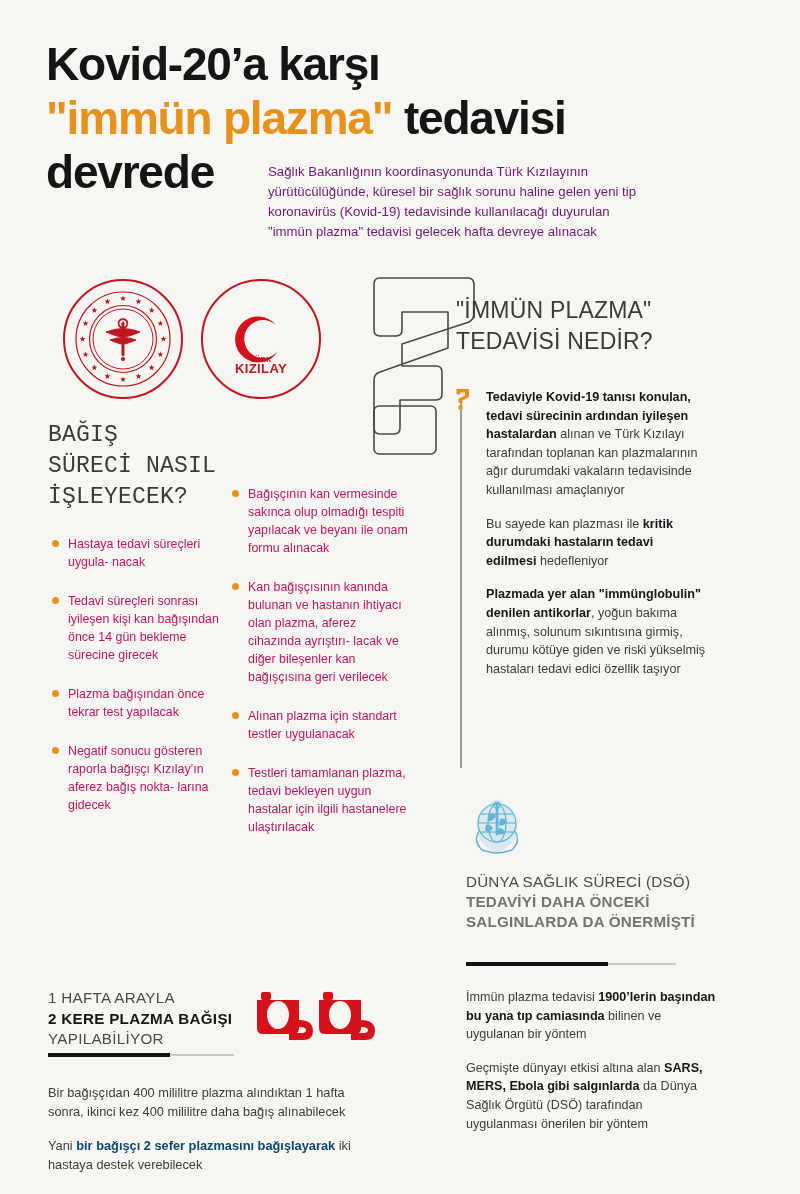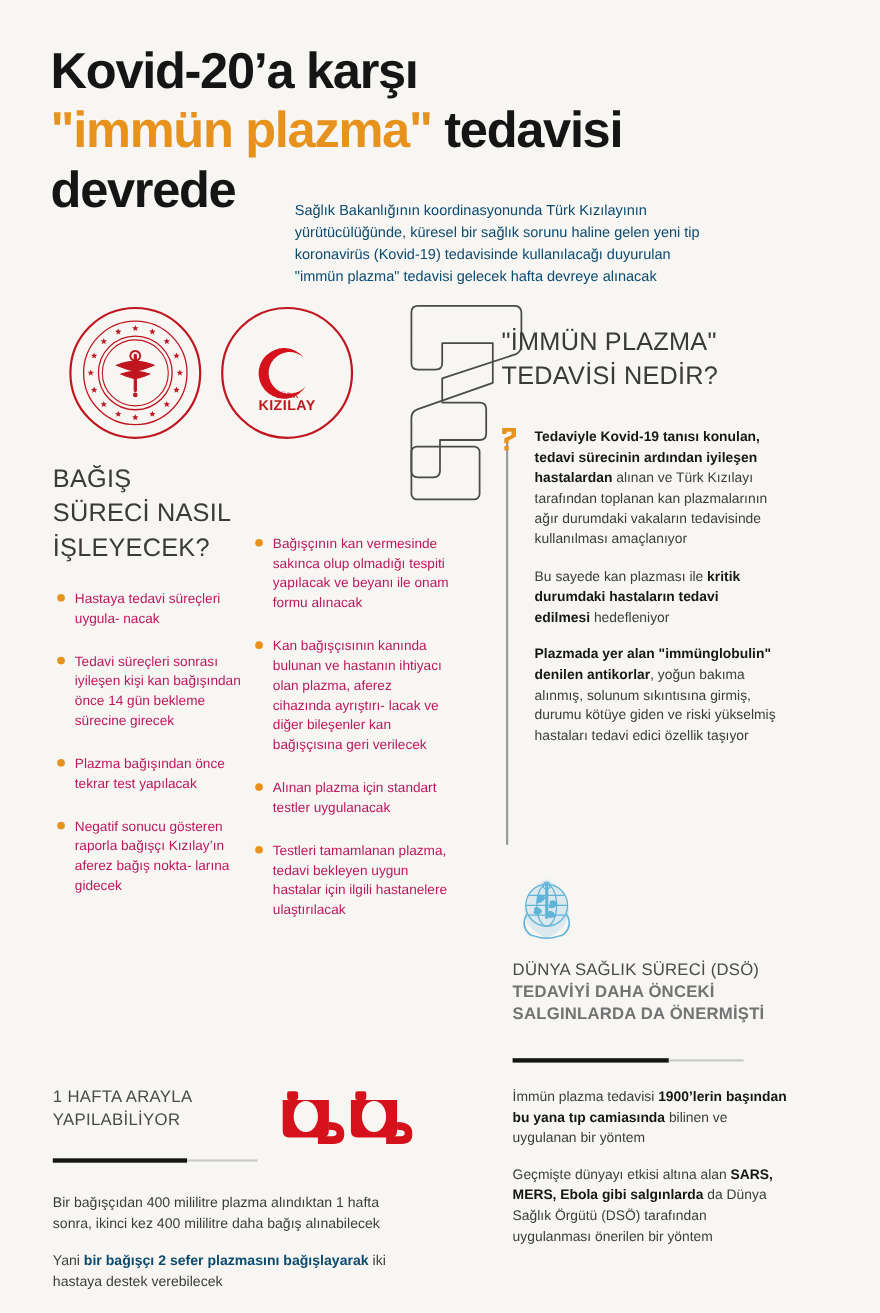--- a/index.html
+++ b/index.html
@@ -15,22 +15,22 @@
   .headline { position:absolute; left:46px; top:38px; width:640px; }
   .hl-line {
     font-size:46px; font-weight:bold; letter-spacing:-1.2px;
     line-height:52px; color:#151515;
   }
   .hl-line.l2 { margin-top:2px; }
   .hl-line.l3 { margin-top:2px; }
   .hl-accent { color:#e8921e; }
 
   .deck {
-    position:absolute; left:268px; top:181px; width:424px;
-    font-size:13.2px; line-height:20px; color:#0c4a6e;
+    position:absolute; left:268px; top:162px; width:424px;
+    font-size:13.2px; line-height:20px; color:#701a75;
   }
   .deck div { white-space:nowrap; }
 
   
   .logos { position:absolute; left:62px; top:278px; }
   .seal { position:absolute; }
   .seal svg { display:block; }
 
   
   .bigq { position:absolute; left:368px; top:268px; }
@@ -49,21 +49,21 @@
     height:366px; background:#9a9a9a;
   }
   .qmark-small { position:absolute; left:0px; top:0px; }
   .rbody { padding-left:30px; font-size:12.6px; line-height:18.6px; color:#3c3c3c; }
   .rbody p { margin-bottom:15px; }
   .rbody b { color:#161616; font-weight:bold; }
 
   
   .lhead {
     position:absolute; left:48px; top:420px; width:210px;
-    font-size:23px; line-height:31px; color:#3a3a3a; letter-spacing:.2px;
+    font-size:23px; line-height:31px; color:#3a3a3a; letter-spacing:.2px;font-family:Liberation Mono, monospace;
   }
 
   
   .bcol { position:absolute; font-size:12.4px; line-height:18px; color:#be185d; }
   .bcol.c1 { left:48px; top:535px; width:180px; }
   .bcol.c2 { left:228px; top:485px; width:180px; }
   .bitem { position:relative; padding-left:20px; margin-bottom:21px; }
   .bitem::before {
     content:""; position:absolute; left:4px; top:5px;
     width:7px; height:7px; border-radius:50%; background:#e8921e;
@@ -269,20 +269,21 @@
     <span class="light"></span>
   </div>
 
   <div class="wbody">
     <p><span>İmmün plazma tedavisi </span><b>1900’lerin başından bu yana tıp camiasında</b><span> bilinen ve uygulanan bir yöntem</span></p>
     <p><span>Geçmişte dünyayı etkisi altına alan </span><b>SARS, MERS, Ebola gibi salgınlarda</b><span> da Dünya Sağlık Örgütü (DSÖ) tarafından uygulanması önerilen bir yöntem</span></p>
   </div>
 
   <div class="blhead">
     <div>1 HAFTA ARAYLA</div>
+    <div><b>2 KERE PLAZMA BAĞIŞI</b></div>
     <div>YAPILABİLİYOR</div>
   </div>
 
   <div class="bags">
     <svg width="120" height="62" viewBox="0 0 120 62">
       <g fill="#d5121c">
         <g>
           <rect x="6" y="2" width="10" height="8" rx="2"></rect>
           <path d="M2 10 L44 10 L44 38 Q44 44 38 44 L8 44 Q2 44 2 38 Z"></path>
           <ellipse cx="23" cy="25" rx="11" ry="14" fill="#f7f6f3"></ellipse>

